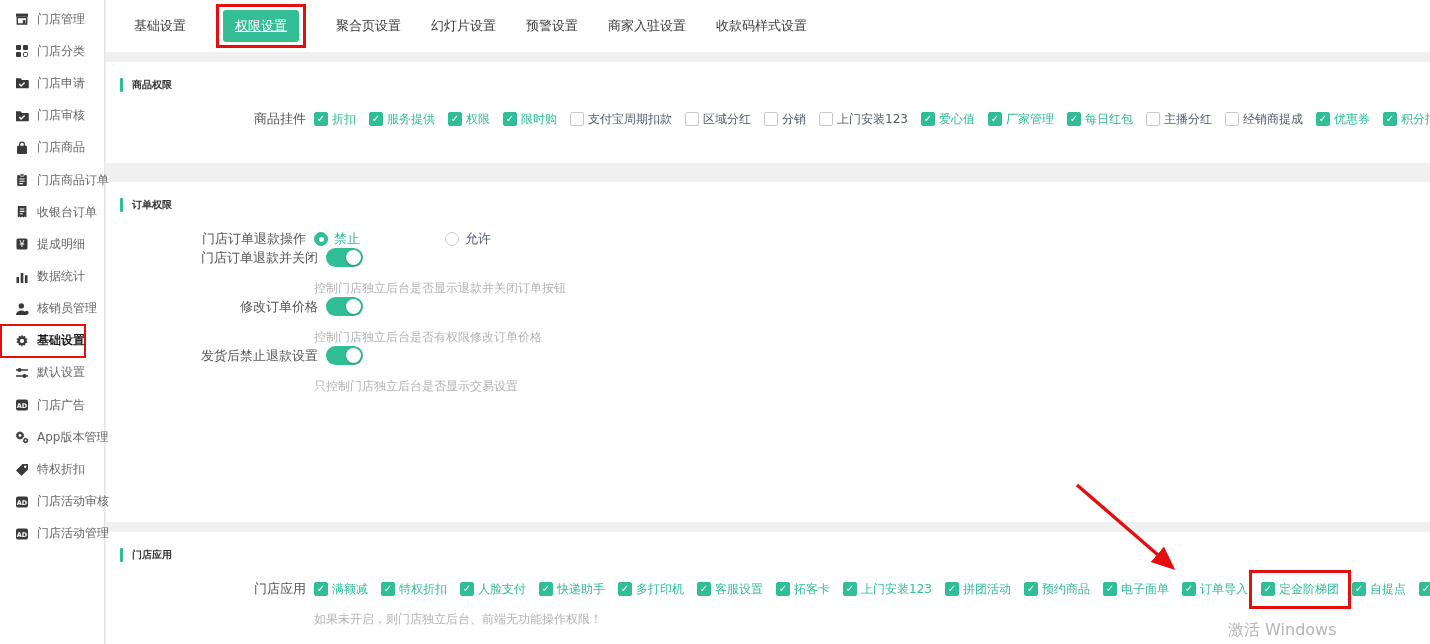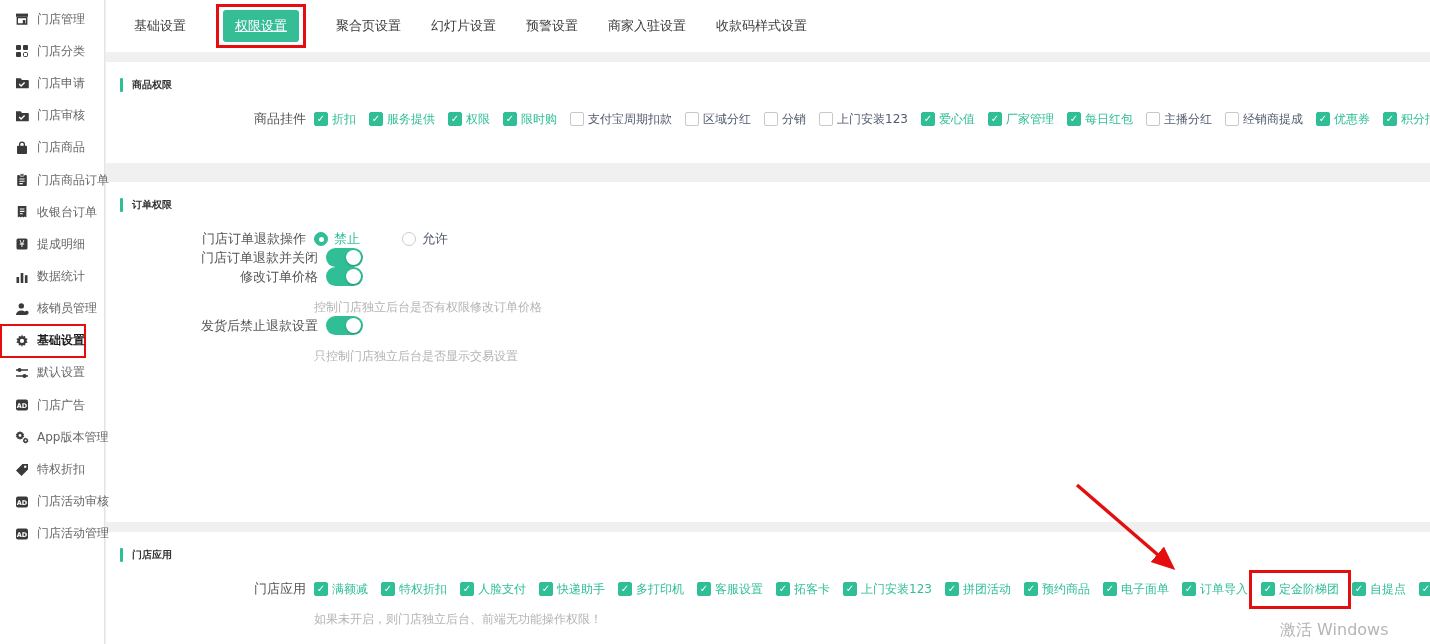--- a/index.html
+++ b/index.html
@@ -31,21 +31,21 @@
   .tab-hl{border:3px solid #e50e0e;padding:3px 4px;display:flex;align-items:center;}
   .tab.active{background:#35bd96;color:#fff;padding:7px 12px;border-radius:3px;text-decoration:underline;}
   
   .sec1{margin-top:10px;height:101px;flex-shrink:0;}
   .sec2{margin-top:19px;height:340px;flex-shrink:0;}
   .sec3{margin-top:10px;flex:1;}
   .sec-title{display:flex;align-items:center;gap:9px;padding:16px 0 0 14px;font-size:10px;font-weight:bold;color:#333;}
   .sec-title .bar{width:3px;height:14px;background:#2fbe96;border-radius:1px;}
   .form-row{display:flex;align-items:center;}
   .form-label{width:200px;flex-shrink:0;text-align:right;font-size:13px;color:#555;white-space:nowrap;}
-  .ctrl{margin-left:8px;display:flex;align-items:center;}
+  .ctrl{margin-left:8px;display:flex;align-items:center;gap:43px;}
   .help{font-size:12px;color:#b3b3b3;margin:13px 0 0 208px;white-space:nowrap;}
   
   .cb-list{display:flex;align-items:center;gap:13px;margin-left:8px;flex-wrap:nowrap;}
   .cb{display:flex;align-items:center;gap:4px;font-size:12px;color:#515a6e;white-space:nowrap;cursor:pointer;}
   .cb .box{width:14px;height:14px;border-radius:2px;box-sizing:border-box;border:1px solid #c9c9c9;background:#fff;
            display:flex;align-items:center;justify-content:center;flex-shrink:0;}
   .cb.checked .box{background:#2fbe96;border-color:#2fbe96;}
   .cb.checked .box::after{content:"✓";color:#fff;font-size:10px;font-weight:bold;line-height:1;}
   .cb.checked .txt{color:#2fbe96;}
   .cb.hlbox{border:3px solid #e50e0e;padding:8px 9px;margin:-11px -12px;}
@@ -57,21 +57,21 @@
   .radio-opt.selected .radio{background:#2fbe96;border-color:#2fbe96;}
   .radio-opt.selected .radio::after{content:"";width:5px;height:5px;border-radius:50%;background:#fff;}
   
   .toggle{width:37px;height:19px;border-radius:10px;background:#2fbe96;position:relative;cursor:pointer;flex-shrink:0;}
   .toggle .knob{position:absolute;right:2px;top:2px;width:15px;height:15px;border-radius:50%;background:#fff;box-shadow:0 1px 2px rgba(0,0,0,.25);}
   
   .row-a{margin-top:18px;}
   .row-b{padding-left:12px;}
   
   .arrow-svg{position:absolute;left:1063px;top:477px;z-index:5;pointer-events:none;}
-  .watermark{position:absolute;left:1280px;top:620px;font-size:16px;color:#b5b5b5;z-index:4;}
+  .watermark{position:absolute;left:1228px;top:620px;font-size:16px;color:#b5b5b5;z-index:4;}
 </style>
 </head>
 <body>
 
 <aside class="sidebar">
   <div id="sidebar-items">
       <div class="side-item">
         <span class="icon">
           <svg width="14" height="14" viewBox="0 0 14 14">
             <rect x="1" y="1.6" width="12" height="3.2" fill="#3a3a3a"></rect>
@@ -343,20 +343,21 @@
     </div>
 
     <div class="form-row row-b">
       <div class="form-label">门店订单退款并关闭</div>
       <div class="ctrl">
           <div class="toggle">
             <span class="knob"></span>
           </div>
         </div>
     </div>
+    <div class="help">控制门店独立后台是否显示退款并关闭订单按钮</div>
 
     <div class="form-row row-b">
       <div class="form-label">修改订单价格</div>
       <div class="ctrl">
           <div class="toggle">
             <span class="knob"></span>
           </div>
         </div>
     </div>
     <div class="help">控制门店独立后台是否有权限修改订单价格</div>

